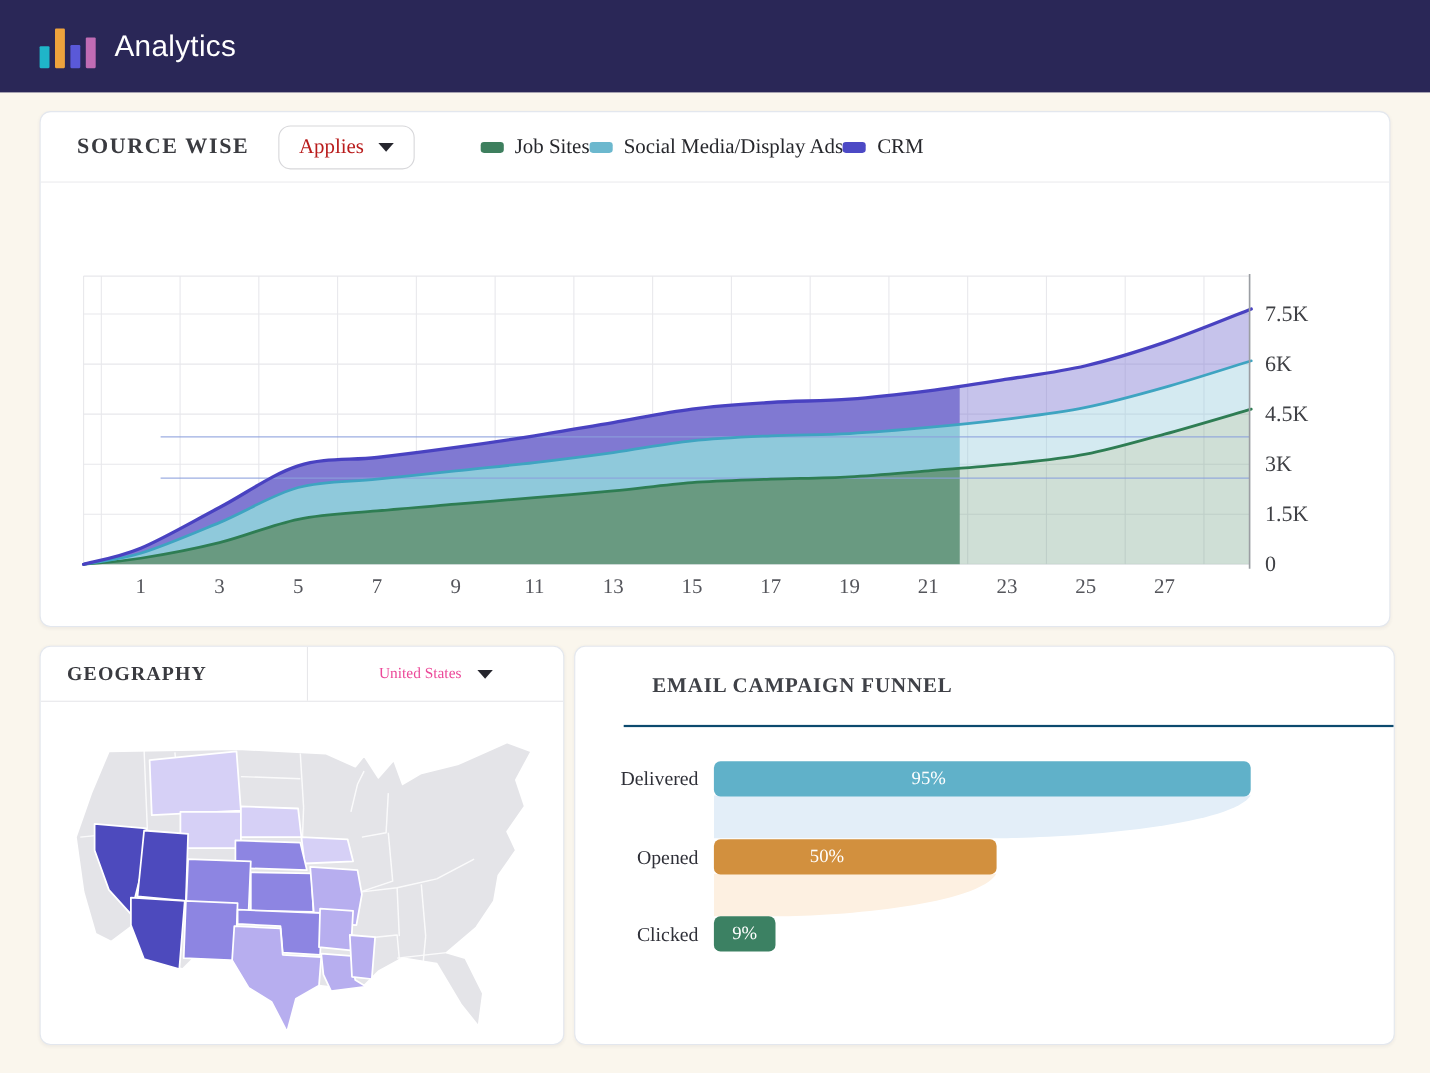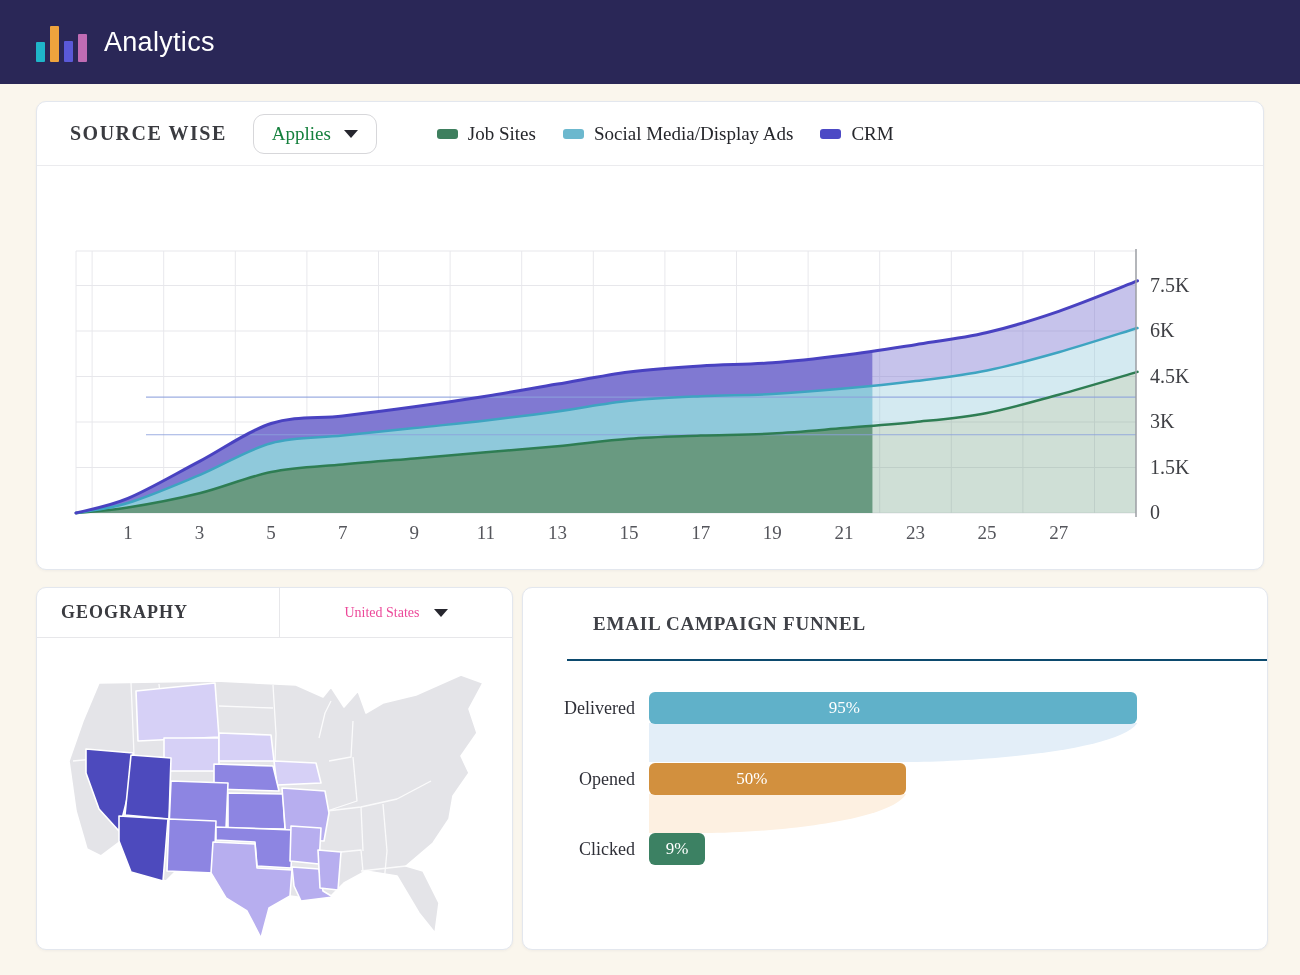--- a/index.html
+++ b/index.html
@@ -18,26 +18,26 @@
   #source-panel { left:36px; top:101px;  width:1228px; height:469px; }
   #geo-panel    { left:36px; top:587px;  width:477px;  height:363px; }
   #funnel-panel { left:522px; top:587px; width:746px;  height:363px; }
 
   .panel-title { font-weight:bold; color:#3a3b40; }
 
   
   #source-header { height:64px; display:flex; align-items:center; padding:0 33px; border-bottom:1px solid #ebebee; }
   #source-header .panel-title { font-size:20px; letter-spacing:1.5px; }
   .dropdown { display:flex; align-items:center; gap:13px; height:40px; padding:0 18px;
-              border:1px solid #d7d7da; border-radius:11px; font-size:19px; color:#15803d;
+              border:1px solid #d7d7da; border-radius:11px; font-size:19px; color:#b91c1c;
               background:#fff; cursor:pointer; }
   .caret { width:0; height:0; border-left:7px solid transparent; border-right:7px solid transparent;
            border-top:8px solid #26262e; }
   #source-header .dropdown { margin-left:26px; }
-  .legend { display:flex; align-items:center; gap:27px; margin-left:60px; }
+  .legend { display:flex; align-items:center; margin-left:60px; }
   .legend-item { display:flex; align-items:center; gap:10px; font-size:19px; color:#26272c; cursor:pointer; }
   .swatch { width:21px; height:10px; border-radius:3px; display:inline-block; }
 
   #chart-body { position:relative; width:1228px; height:404px; }
 
   
   #geo-header { height:50px; display:flex; border-bottom:1px solid #e7e7ea; }
   #geo-header .left { flex:1; display:flex; align-items:center; padding-left:24px; border-right:1px solid #e7e7ea; }
   #geo-header .left .panel-title { font-size:18px; letter-spacing:1px; }
   #geo-header .right { width:232px; display:flex; align-items:center; justify-content:center; gap:14px;

